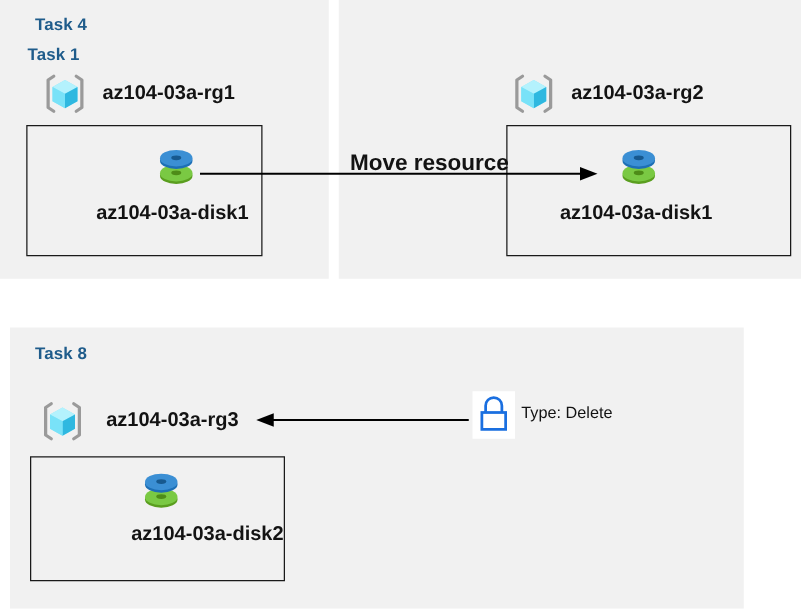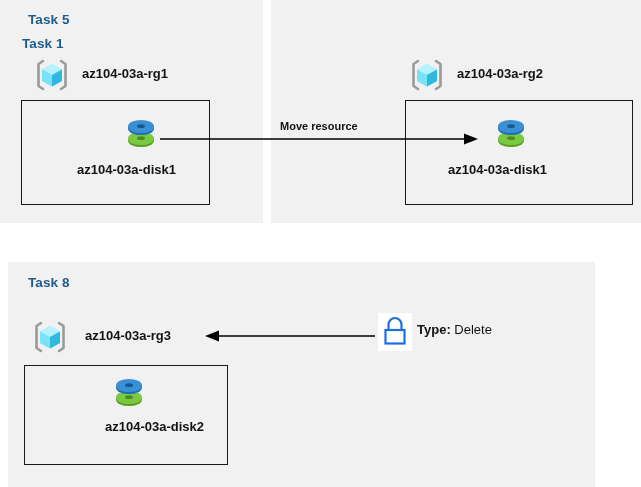--- a/index.html
+++ b/index.html
@@ -80,21 +80,21 @@
     width: 34px;
     height: 38px;
     background: #ffffff;
   }
   #lock-icon svg { display: block; width: 34px; height: 38px; }
 
   
   .res-label {
     position: absolute;
     color: #131313;
-    font-size: 13px;
+    font-size: 16px;
     font-weight: bold;
     white-space: nowrap;
   }
   #label-rg1  { left: 82px;  top: 66px; }
   #label-rg2  { left: 457px; top: 66px; }
   #label-rg3  { left: 85px;  top: 328px; text-align: right; }
 
   #label-disk1-a { left: 77px;  top: 162px; }
   #label-disk1-b { left: 448px; top: 162px; }
   #label-disk2   { left: 77px;  top: 419px; margin-left: 28px; }
@@ -112,34 +112,34 @@
     font-size: 13px;
     font-weight: bold;
     line-height: 16px;
   }
   #lock-type-line {
     display: block;
     color: #131313;
     font-size: 13px;
     line-height: 16px;
   }
-  #lock-type-key { font-weight: bold; text-align: right; }
+  #lock-type-key { font-weight: normal; text-align: right; }
 
   
   .arrow-svg {
     position: absolute;
     overflow: visible;
   }
   #arrow-move    { left: 160px; top: 126px; width: 320px; height: 26px; }
   #arrow-lock    { left: 205px; top: 323px; width: 170px; height: 26px; }
 
   .arrow-label {
     position: absolute;
     color: #131313;
-    font-size: 11px;
+    font-size: 18px;
     font-weight: bold;
     white-space: nowrap;
   }
   #label-move { left: 280px; top: 120px; }
 </style>
 </head>
 <body>
 
 <div class="panel" id="panel-task1"></div>
 <div class="panel-title" id="title-task1">Task 1</div>
@@ -163,21 +163,21 @@
     <ellipse cx="21" cy="25.5" rx="13" ry="6.6" fill="#7ac943"></ellipse>
     <ellipse cx="21" cy="25.2" rx="4" ry="1.9" fill="#4e8c18"></ellipse>
     <ellipse cx="21" cy="15.5" rx="13" ry="6.6" fill="#1d6fb5"></ellipse>
     <ellipse cx="21" cy="13.5" rx="13" ry="6.6" fill="#3b8fd4"></ellipse>
     <ellipse cx="21" cy="13.2" rx="4" ry="1.9" fill="#17598f"></ellipse>
   </svg>
 </div>
 <div class="res-label" id="label-disk1-a">az104-03a-disk1</div>
 
 <div class="panel" id="panel-task2"></div>
-<div class="panel-title" id="title-task2">Task 5</div>
+<div class="panel-title" id="title-task2">Task 4</div>
 
 <div class="rg-icon" id="rgicon-2">
   <svg viewBox="0 0 38 38" xmlns="http://www.w3.org/2000/svg">
     <path d="M10 5 L5.5 8 L5.5 30 L10 33" fill="none" stroke="#9a9a9a" stroke-width="2.6" stroke-linecap="round" stroke-linejoin="round"></path>
     <path d="M28 5 L32.5 8 L32.5 30 L28 33" fill="none" stroke="#9a9a9a" stroke-width="2.6" stroke-linecap="round" stroke-linejoin="round"></path>
     <polygon points="19,8 29,13.5 29,25 19,30.5 9,25 9,13.5" fill="#8fe8fb"></polygon>
     <polygon points="19,8 29,13.5 19,19 9,13.5" fill="#b4f2fd"></polygon>
     <polygon points="19,19 29,13.5 29,25 19,30.5" fill="#2fb8e0"></polygon>
     <polygon points="19,19 9,13.5 9,25 19,30.5" fill="#79e2f8"></polygon>
   </svg>

